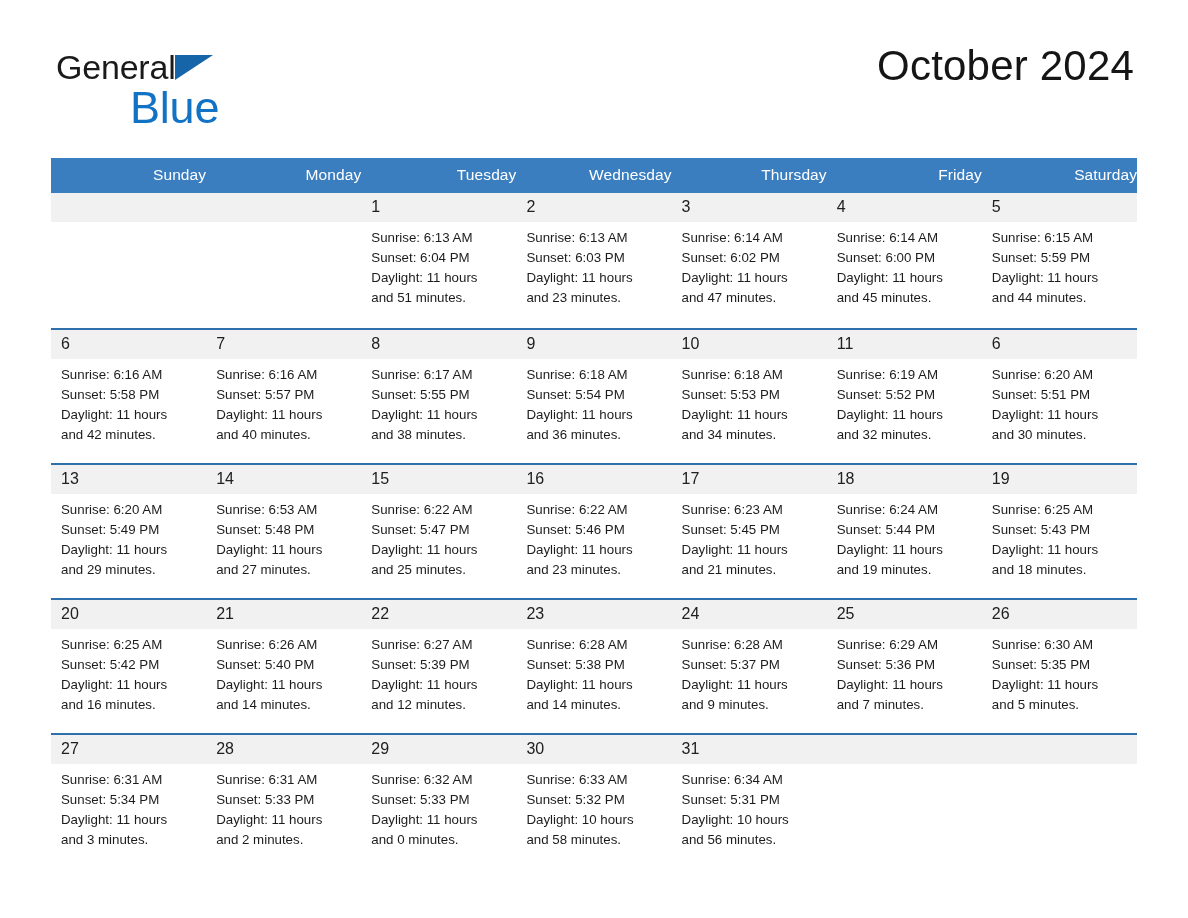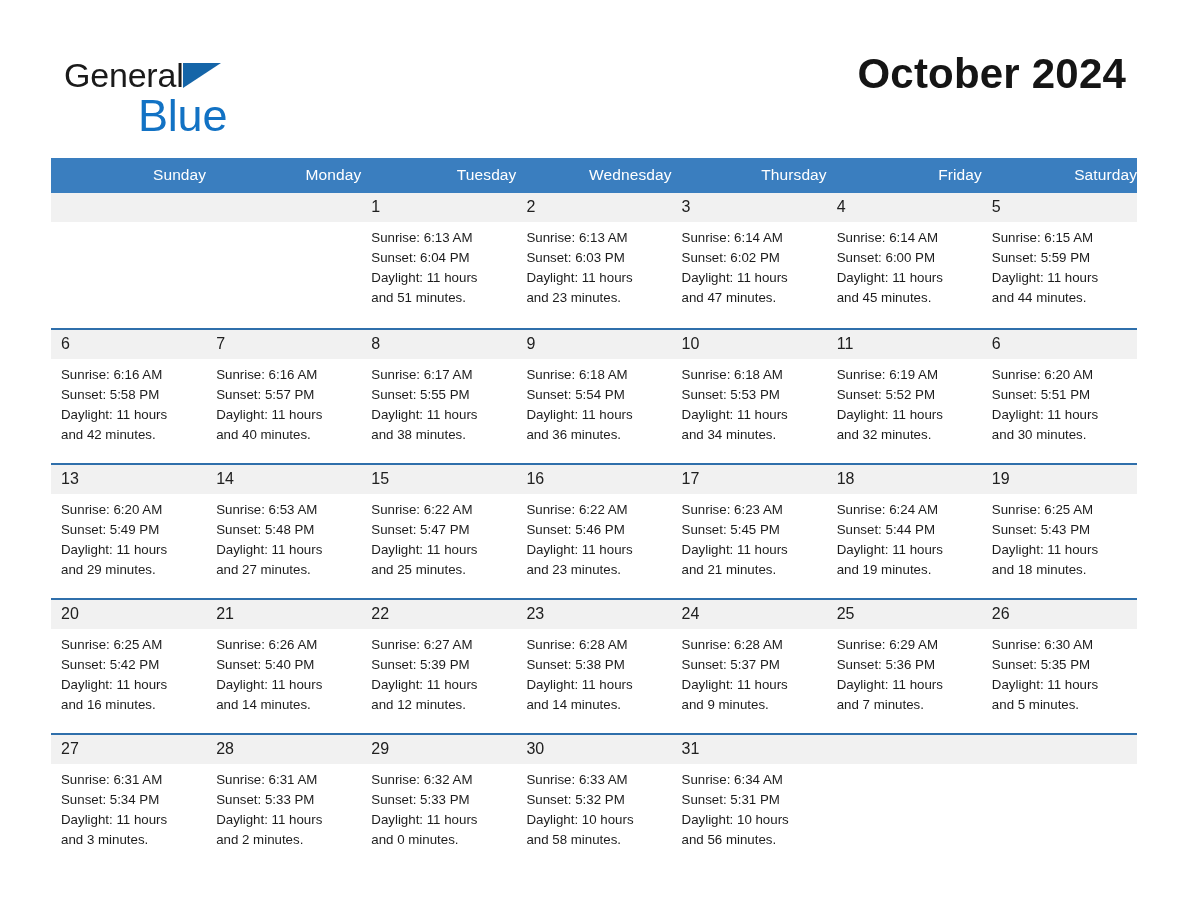--- a/index.html
+++ b/index.html
@@ -12,21 +12,21 @@
     height: 918px;
     font-family: "Liberation Sans", sans-serif;
     color: #000000;
     -webkit-font-smoothing: antialiased;
   }
   .page {
     position: relative;
     width: 1188px;
     height: 918px;
     box-sizing: border-box;
-    padding: 8px;
+    padding: 0;
   }
 
   
   .header {
     position: relative;
     height: 110px;
     padding: 0 52px;
     box-sizing: border-box;
   }
   .brand {
@@ -64,21 +64,21 @@
     letter-spacing: -0.2px;
   }
   .title-block {
     position: absolute;
     right: 54px;
     top: 44px;
     text-align: right;
   }
   .month-title {
     font-size: 42px;
-    font-weight: 700;
+    font-weight: 400;
     color: #151515;
     line-height: 1.05;
     letter-spacing: 0.2px;
   }
   .location-title {
     margin-top: 12px;
     font-size: 23px;
     font-weight: 400;
     color: #171717;
     letter-spacing: 0.1px;

